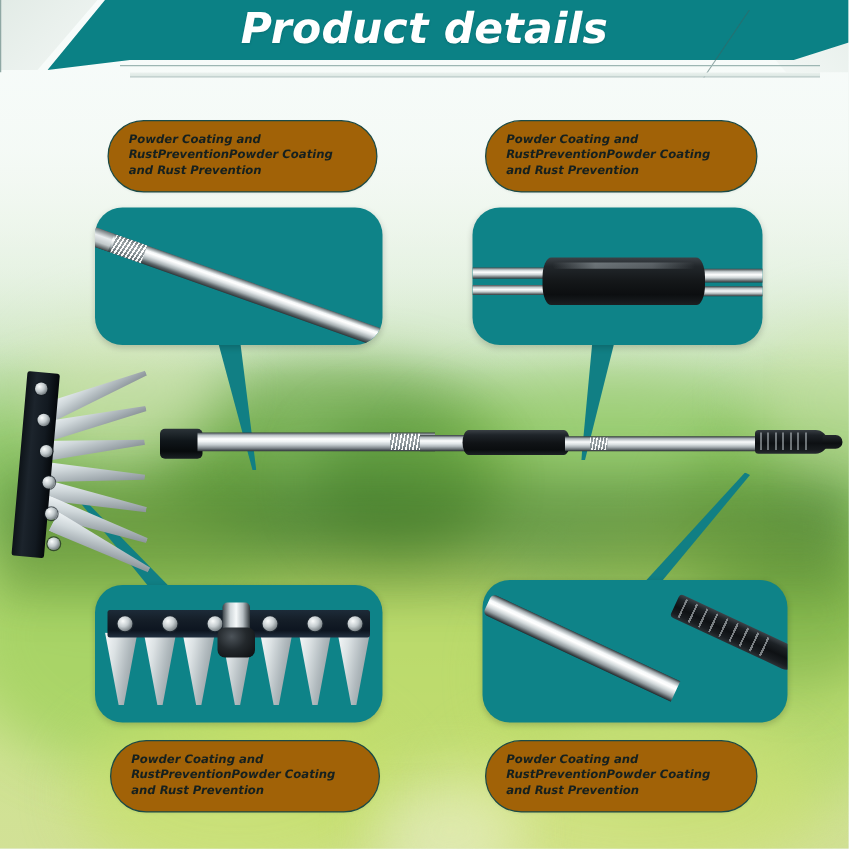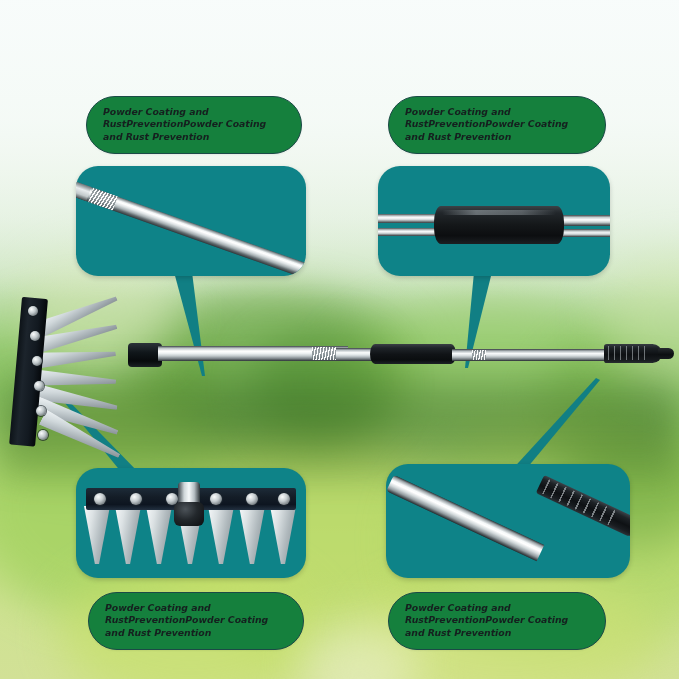--- a/index.html
+++ b/index.html
@@ -143,21 +143,21 @@
     font-style: italic;
     color: #ffffff;
     letter-spacing: .2px;
     text-shadow: 0 1px 2px rgba(0,0,0,.14);
     z-index: 4;
   }
 
   
   .pill {
     position: absolute;
-    background: #15803d;
+    background: #a16207;
     border: 1px solid #1b4a46;
     border-radius: 30px;
     padding: 9px 14px 10px 16px;
     font-family: "DejaVu Sans", sans-serif;
     font-size: 9.3px;
     font-style: italic;
     font-weight: bold;
     line-height: 1.34;
     color: #15201f;
     box-shadow: 0 1px 2px rgba(0,0,0,.06);
@@ -426,20 +426,30 @@
   <div class="bg-blob blob-h"></div>
   <div class="bg-blob blob-i"></div>
   <div class="bg-blob blob-j"></div>
   <div class="bg-blob blob-k"></div>
   <div class="bg-blob blob-l"></div>
   <div class="bg-blob blob-m"></div>
   <div class="bg-blob blob-n"></div>
   <div class="bg-dark-band"></div>
   <div class="bg-veil"></div>
 
+  <div class="header">
+    <div class="header-deco-left"></div>
+    <div class="header-deco-left-line"></div>
+    <div class="header-deco-right"></div>
+    <div class="header-band-shape"></div>
+    <div class="header-deco-right-line"></div>
+    <div class="header-underline-a"></div>
+    <div class="header-underline-b"></div>
+    <div class="header-title">Product details</div>
+  </div>
 
   <div class="wedge wedge-tl"></div>
   <div class="wedge wedge-tr"></div>
   <div class="wedge wedge-bl"></div>
   <div class="wedge wedge-br"></div>
 
   <div class="product">
     <div class="m-head">
       <div class="m-tine" style="left:26px; top:8px;  transform:rotate(-22deg); clip-path:polygon(0 0,100% 38%,100% 62%,0 100%);"></div>
       <div class="m-tine" style="left:24px; top:30px; transform:rotate(-13deg); clip-path:polygon(0 0,100% 38%,100% 62%,0 100%);"></div>

